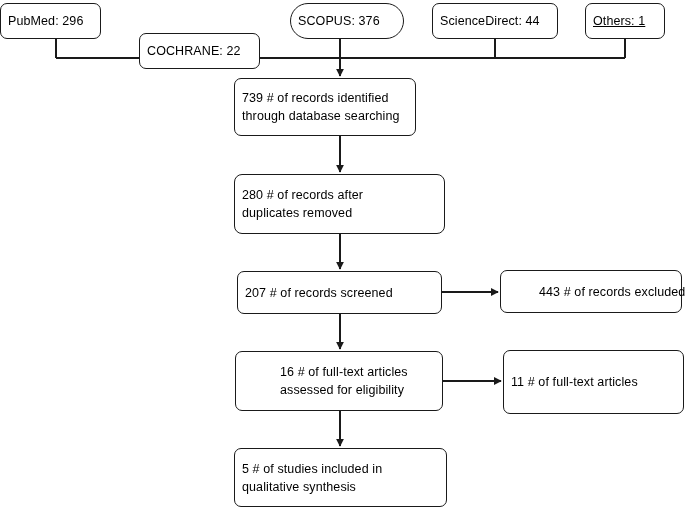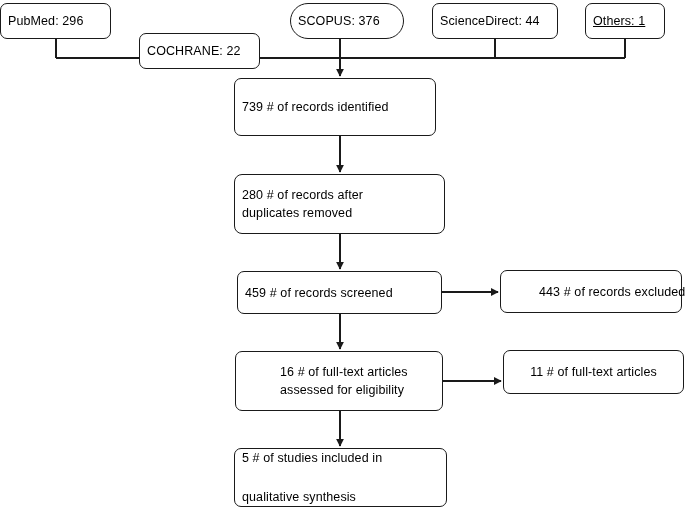--- a/index.html
+++ b/index.html
@@ -42,36 +42,36 @@
     padding: 0 7px;
     font-size: 12.5px;
     line-height: 18px;
     color: #000000;
     letter-spacing: 0.1px;
   }
   .node .line {
     white-space: nowrap;
   }
   
-  #node-pubmed        { left: 0px;   top: 3px;  width: 111px; height: 36px; }
+  #node-pubmed        { left: 0px;   top: 3px;  width: 101px; height: 36px; }
   #node-cochrane      { left: 139px; top: 3px;  width: 121px; height: 36px; margin-top: 30px; }
   #node-scopus        { left: 290px; top: 3px;  width: 114px; height: 36px; border-radius: 18px; }
   #node-sciencedirect { left: 432px; top: 3px;  width: 126px; height: 36px; }
   #node-others        { left: 585px; top: 3px;  width: 80px;  height: 36px; text-decoration: underline; }
 
   
-  #node-identified { left: 234px; top: 78px;  width: 202px; height: 58px; }
+  #node-identified { left: 234px; top: 78px;  width: 182px; height: 58px; }
   #node-duplicates { left: 234px; top: 174px; width: 211px; height: 60px; border-radius: 8px; }
   #node-screened   { left: 237px; top: 271px; width: 205px; height: 43px; }
   #node-fulltext   { left: 235px; top: 351px; width: 208px; height: 60px; padding-left: 44px; }
-  #node-included   { left: 234px; top: 448px; width: 213px; height: 59px; justify-content: space-between; }
+  #node-included   { left: 234px; top: 448px; width: 213px; height: 59px; }
 
   
   #node-excluded-records  { left: 500px; top: 270px; width: 182px; height: 43px; padding-left: 38px; }
-  #node-excluded-fulltext { left: 503px; top: 350px; width: 181px; height: 44px; text-align: center; }
+  #node-excluded-fulltext { left: 503px; top: 350px; width: 181px; height: 64px; }
 </style>
 </head>
 <body>
 
 <div id="diagram-root">
 
   <svg class="svg-layer" width="685" height="507" viewBox="0 0 685 507" xmlns="http://www.w3.org/2000/svg">
     <defs>
       <marker id="arrow" viewBox="0 0 10 10" refX="9" refY="5" markerWidth="5" markerHeight="5" orient="auto-start-reverse">
         <path d="M 0 0 L 10 5 L 0 10 z" fill="#1a1a1a"></path>
@@ -122,29 +122,30 @@
   <div class="node" id="node-sciencedirect">
     <span class="line">ScienceDirect: 44</span>
   </div>
 
   <div class="node" id="node-others">
     <span class="line">Others: 1</span>
   </div>
 
   <div class="node" id="node-identified">
     <span class="line">739 # of records identified</span>
+    <span class="line">through database searching</span>
   </div>
 
   <div class="node" id="node-duplicates">
     <span class="line">280 # of records after</span>
     <span class="line">duplicates removed</span>
   </div>
 
   <div class="node" id="node-screened">
-    <span class="line">459 # of records screened</span>
+    <span class="line">207 # of records screened</span>
   </div>
 
   <div class="node" id="node-fulltext">
     <span class="line">16 # of full-text articles</span>
     <span class="line">assessed for eligibility</span>
   </div>
 
   <div class="node" id="node-included">
     <span class="line">5 # of studies included in</span>
     <span class="line">qualitative synthesis</span>

